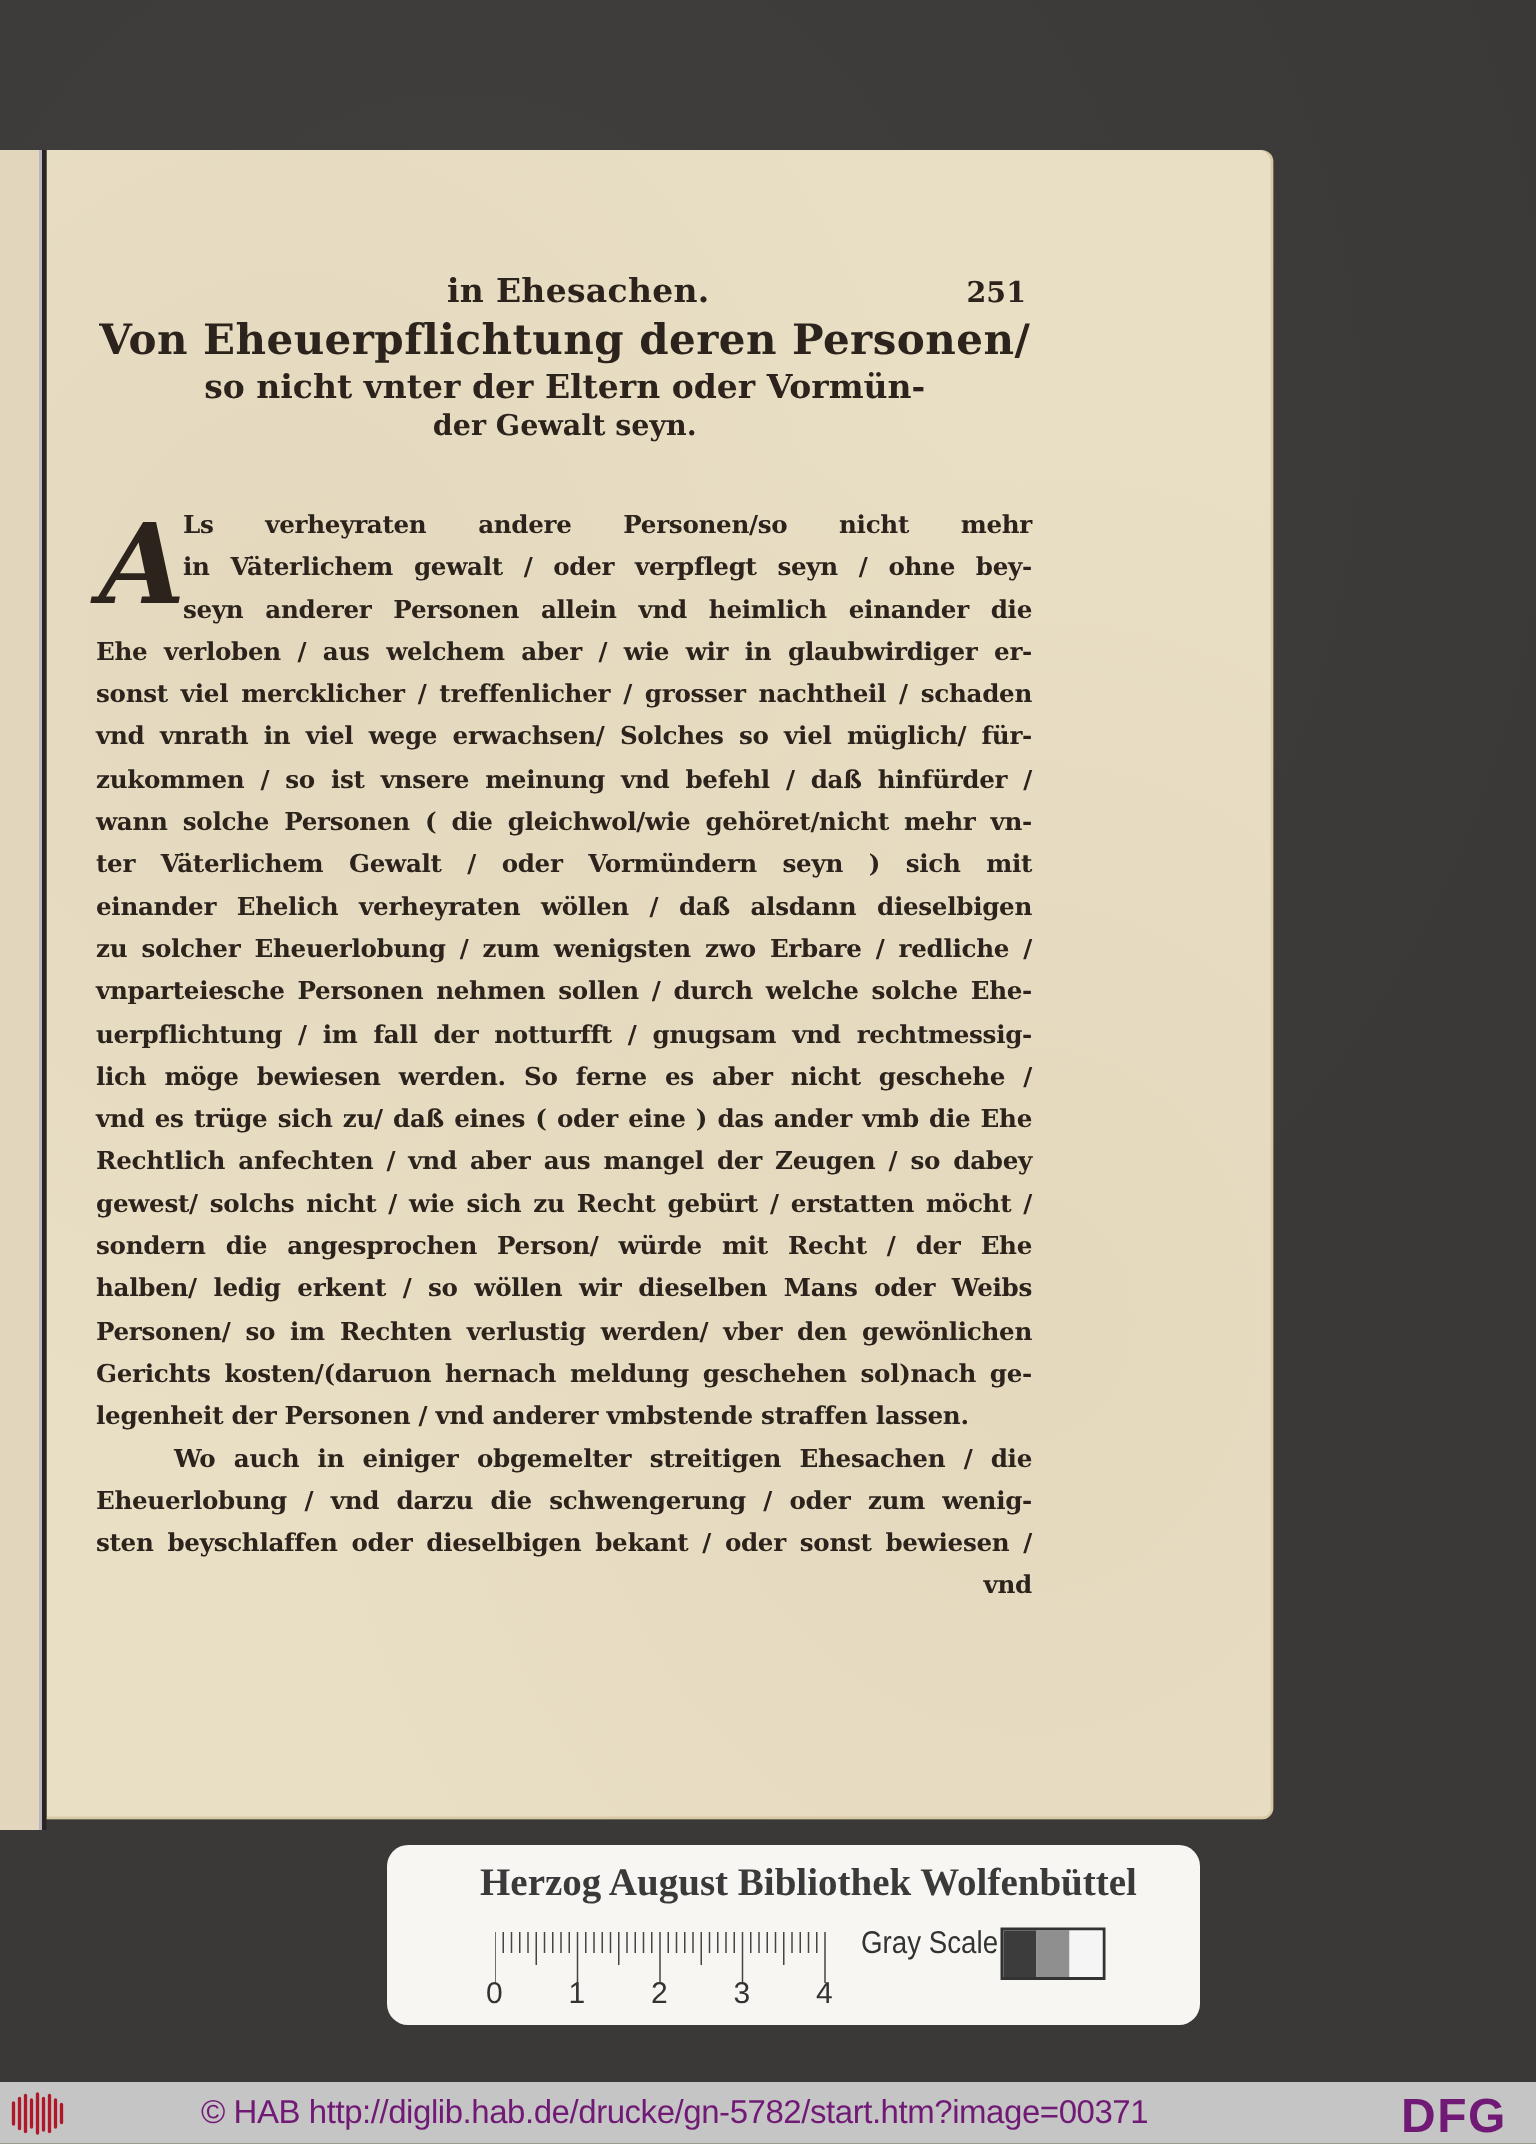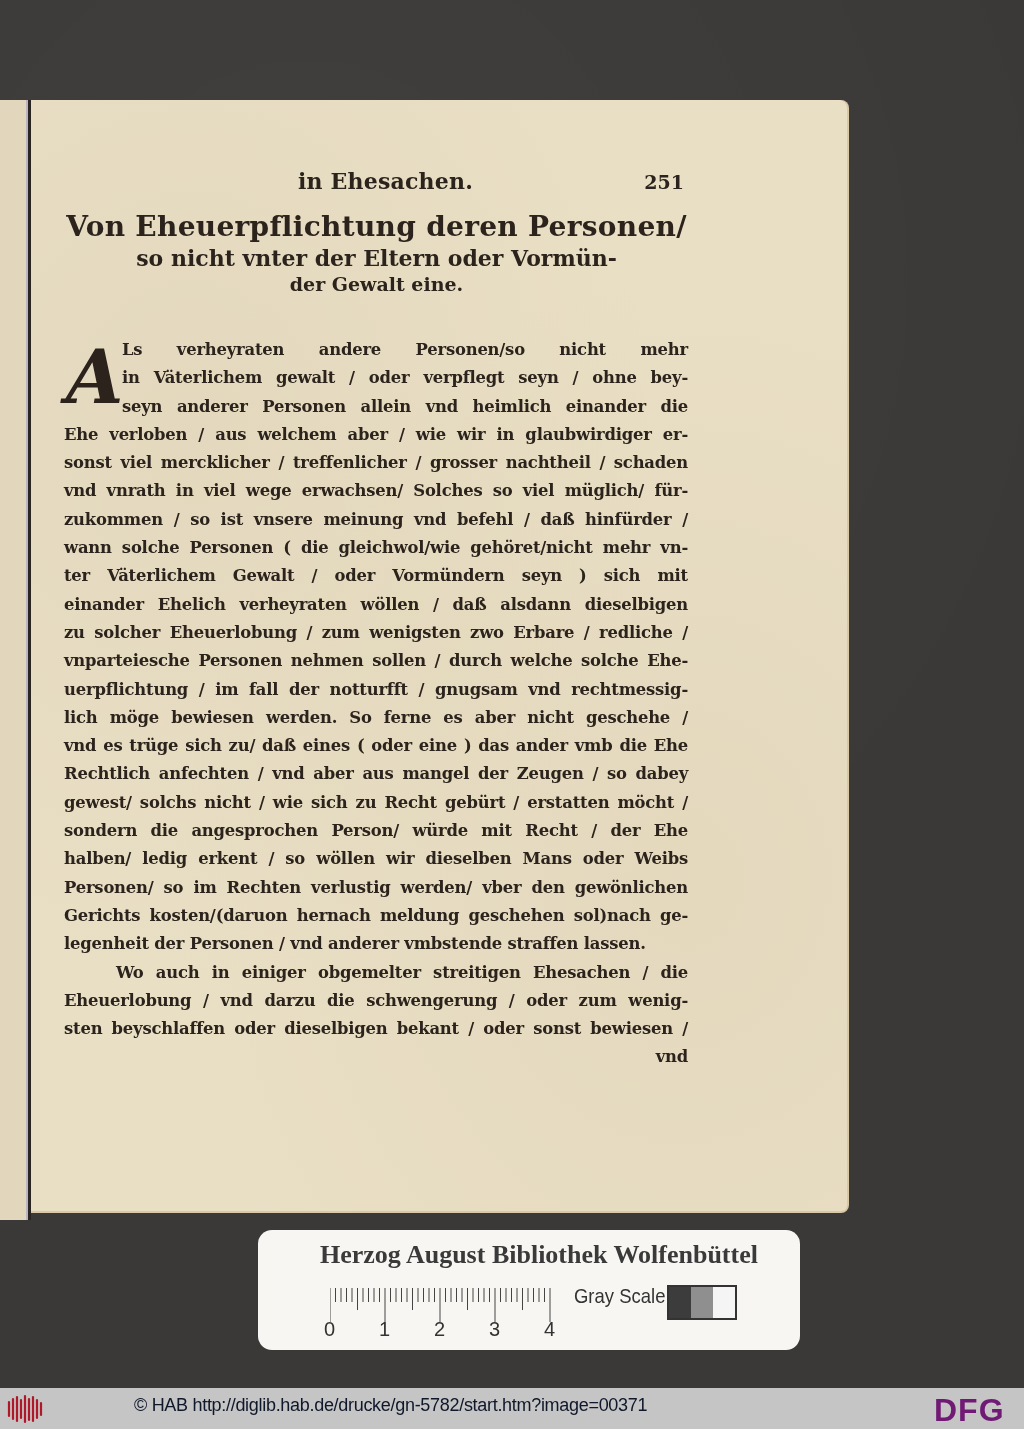--- a/index.html
+++ b/index.html
@@ -26,21 +26,21 @@
     .page {
       position: absolute; left: 31px; top: 100px; width: 818px; height: 1113px;
       background: #e9dfc5;
       background-image:
         radial-gradient(ellipse at 20% 30%, rgba(180,160,120,0.10), transparent 50%),
         radial-gradient(ellipse at 80% 70%, rgba(190,170,130,0.12), transparent 55%);
       border-radius: 0 8px 8px 0;
       box-shadow: inset -2px 0 0 #d8c8a4, inset 0 -2px 0 #d9c9a6;
     }
     .running-head {
-      position: absolute; left: 298px; top: 168px; width: 386px;
+      position: absolute; left: 298px; top: 181px; width: 386px;
       display: flex; justify-content: space-between; align-items: baseline;
       color: #2b231c; font-weight: bold;
     }
     .running-head .title { font-size: 22px; letter-spacing: 0.2px; }
     .running-head .pageno { font-size: 19px; }
     .heading {
       position: absolute; left: 64px; top: 210px; width: 625px;
       text-align: center; color: #2b231c; font-weight: bold;
     }
     .heading .h1 { font-size: 28px; line-height: 34px; letter-spacing: 0.3px; white-space: nowrap; }
@@ -97,21 +97,21 @@
     .footer {
       position: absolute; left: 0; top: 1388px; width: 1024px; height: 41px;
       background: #c5c5c5;
       display: flex; align-items: center;
     }
     .hab-logo {
       position: absolute; left: 6px; top: 6px; width: 38px; height: 30px;
     }
     .footer-text {
       position: absolute; left: 134px; top: 7px;
-      font-family: "Liberation Sans", sans-serif; font-size: 18px; color: #0f172a;
+      font-family: "Liberation Sans", sans-serif; font-size: 22px; color: #701a75;
       white-space: nowrap; letter-spacing: -0.3px;
     }
     .dfg-logo {
       position: absolute; left: 934px; top: 4px;
       font-family: "Liberation Sans", sans-serif; font-weight: bold;
       font-size: 32px; color: #701a75; letter-spacing: 1px;
     }
   </style>
 </head>
 <body>
@@ -123,21 +123,21 @@
 <div class="page"></div>
 
 <div class="running-head">
   <span class="title">in Ehesachen.</span>
   <span class="pageno">251</span>
 </div>
 
 <div class="heading">
   <div class="h1">Von Eheuerpflichtung deren Personen/</div>
   <div class="h2">so nicht vnter der Eltern oder Vormün-</div>
-  <div class="h3">der Gewalt eine.</div>
+  <div class="h3">der Gewalt seyn.</div>
 </div>
 
 <div class="body-text">
   <div class="drop-cap">A</div>
   <div class="line indent-initial">Ls verheyraten andere Personen/so nicht mehr</div>
   <div class="line indent-initial">in Väterlichem gewalt / oder verpflegt seyn / ohne bey-</div>
   <div class="line indent-initial">seyn anderer Personen allein vnd heimlich einander die</div>
   <div class="line">Ehe verloben / aus welchem aber / wie wir in glaubwirdiger er-</div>
   <div class="line">sonst viel mercklicher / treffenlicher / grosser nachtheil / schaden</div>
   <div class="line">vnd vnrath in viel wege erwachsen/ Solches so viel müglich/ für-</div>

